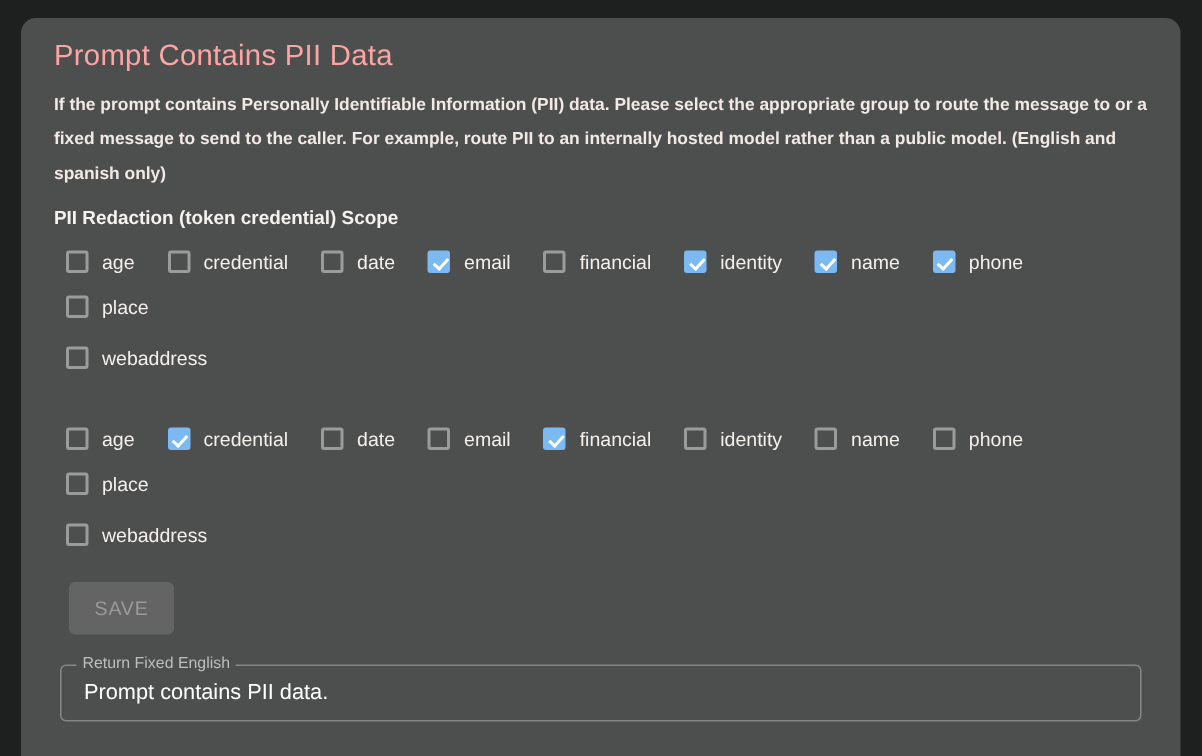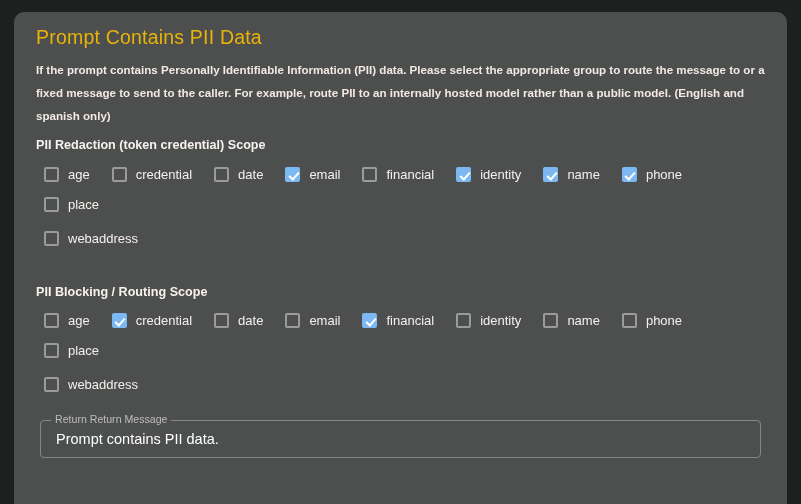--- a/index.html
+++ b/index.html
@@ -26,21 +26,21 @@
     top: 12px;
     width: 773px;
     height: 492px;
     background: #4d4e4e;
     border-radius: 10px 10px 0 0;
     padding: 14px 22px 0 22px;
     overflow: hidden;
   }
 
   .page-title {
-    color: #eab308;
+    color: #fca5a5;
     font-size: 19.5px;
     font-weight: 400;
     letter-spacing: .2px;
     margin: 0 0 10px 0;
     line-height: 1.2;
   }
 
   .description {
     color: #f2e9e4;
     font-size: 11.6px;
@@ -215,21 +215,20 @@
       </div>
     <div class="cb-row">
         <label class="cb-item">
           <span class="cb-box"></span>
           <span class="cb-label">webaddress</span>
         </label>
       </div>
 
     <div class="spacer-block"></div>
 
-    <div class="section-title">PII Blocking / Routing Scope</div>
     <div class="cb-row">
         <label class="cb-item">
           <span class="cb-box"></span>
           <span class="cb-label">age</span>
         </label>
         <label class="cb-item">
           <span class="cb-box checked"></span>
           <span class="cb-label">credential</span>
         </label>
         <label class="cb-item">
@@ -261,24 +260,25 @@
           <span class="cb-label">place</span>
         </label>
       </div>
     <div class="cb-row">
         <label class="cb-item">
           <span class="cb-box"></span>
           <span class="cb-label">webaddress</span>
         </label>
       </div>
 
+    <button class="save-btn">SAVE</button>
 
     <div class="field-wrap">
       <div class="field-outline"></div>
-      <div class="field-notch">Return Return Message</div>
+      <div class="field-notch">Return Fixed English</div>
       <div class="field-value">Prompt contains PII data.</div>
     </div>
 
     
 
     
 
   </div>
 </div>
 

